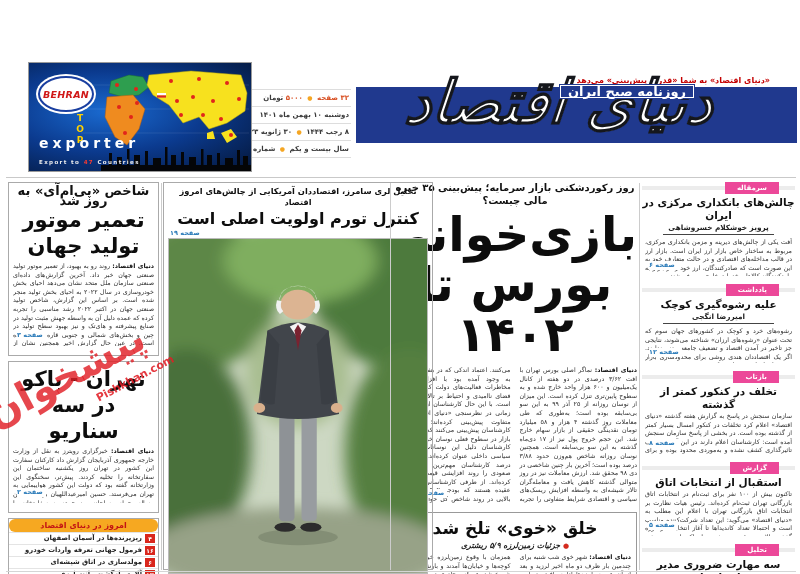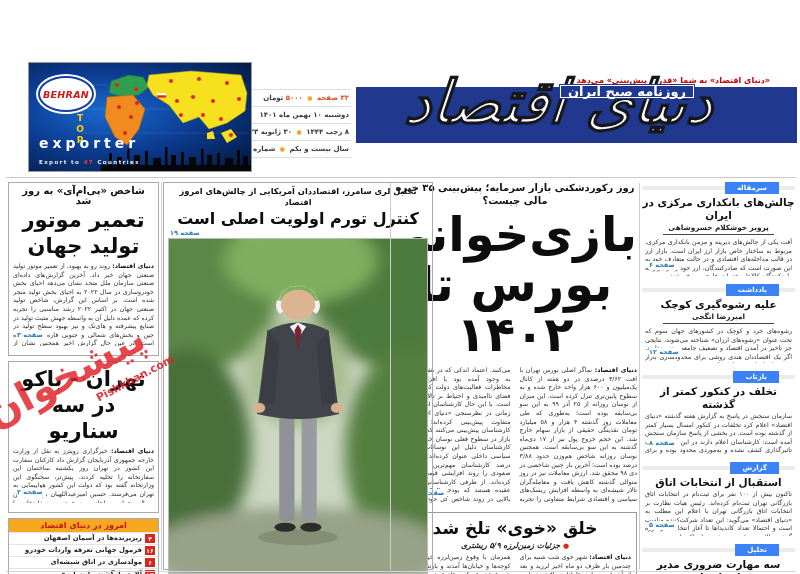--- a/index.html
+++ b/index.html
@@ -43,21 +43,21 @@
   .pref { color:#2b7bb9; font-weight:bold; font-size:6.5px; }
   .pref-abs { position:absolute; left:4px; bottom:6px; background:#fff; padding-right:3px; }
   .body-txt { font-size:6.3px; line-height:8.6px; text-align:justify; color:#2e2e2e; overflow:hidden; }
   .intro { font-weight:bold; color:#111; }
 
   
   .col-sidebar { position:absolute; right:5px; top:182px; width:153px; }
   .sb { position:relative; margin-bottom:8px; }
   .sb-labelrow { position:relative; height:12px; margin-bottom:2px; }
   .sb-labelrow::before { content:""; position:absolute; left:0; right:0; top:4px; height:4px; background:#ececec; }
-  .sb-label { position:absolute; right:16px; top:0; background:#3b82f6; color:#fff; font-size:7px; font-weight:bold;
+  .sb-label { position:absolute; right:16px; top:0; background:#ec4899; color:#fff; font-size:7px; font-weight:bold;
      line-height:12px; padding:0 12px; }
   .sb h3 { font-size:10.5px; font-weight:bold; text-align:center; color:#111; line-height:13px; margin:1px 0; }
   .sb-author { font-size:7.3px; font-weight:bold; text-align:center; color:#222; padding-bottom:2px;
      border-bottom:1px solid #444; width:72%; margin:0 auto 3px; }
   .sb-author:empty { display:none; }
   .sb-body { position:relative; margin:1px 3px 0; }
 
   
   .col-center { position:absolute; left:393px; top:181px; width:244px; }
   .lead-kicker { font-size:10px; font-weight:bold; text-align:center; color:#111; line-height:13px; }
@@ -73,27 +73,27 @@
   .col-photo { position:absolute; left:163px; top:182px; width:270px; height:388px; border:1px solid #aaa; padding:3px 4px; }
   .ph-kicker { font-size:8.3px; font-weight:bold; text-align:center; color:#111; line-height:11px; }
   .ph-h { font-size:16px; font-weight:bold; text-align:center; color:#0d0d0d; line-height:20px; margin-top:1px; }
   .ph-ref { text-align:left; margin:0 2px; }
   .photo { position:relative; margin-top:1px; height:336px; border:1px solid #bbb; overflow:hidden; }
   .photo svg { display:block; width:100%; height:100%; }
 
   
   .col-left { position:absolute; left:8px; top:182px; width:151px; }
   .blk { position:relative; border:1px solid #aaa; margin-bottom:5px; padding:3px 4px 9px; }
-  .blk-kicker { font-size:10px; font-weight:bold; text-align:center; color:#111; line-height:10px; }
+  .blk-kicker { font-size:13px; font-weight:bold; text-align:center; color:#111; line-height:10px; }
   .blk h2 { font-size:21px; line-height:26px; font-weight:bold; text-align:center; color:#0d0d0d; margin:1px 0 3px; }
   .blk .bbody { position:relative; }
   .blk1-body { height:84px; }
   .blk2-body { height:56px; }
   .today { border:1px solid #aaa; }
-  .today-h { background:#f6a821; color:#c41414; font-size:8px; font-weight:bold; text-align:center; padding:2px 0; }
+  .today-h { background:#f6a821; color:#c41414; font-size:8px; font-weight:bold; text-align:center; padding:2px 0;border-radius:6px; }
   .trow { display:flex; align-items:center; gap:3px; padding:1px 3px; border-top:1px solid #e4e4e4;
      font-size:6.8px; font-weight:bold; color:#222; line-height:9px; }
   .tnum { background:#d9261c; color:#fff; font-size:6px; min-width:10px; height:9px; line-height:9px;
      text-align:center; flex:0 0 auto; }
 
   
   .wm-fa { position:absolute; left:-22px; top:352px; transform:rotate(-28deg); color:rgba(225,30,38,.82);
      font-size:40px; font-weight:bold; pointer-events:none; white-space:nowrap; }
   .wm-en { position:absolute; left:92px; top:372px; transform:rotate(-28deg); color:rgba(225,30,38,.88);
      font-size:11px; font-weight:bold; pointer-events:none; direction:ltr; }

